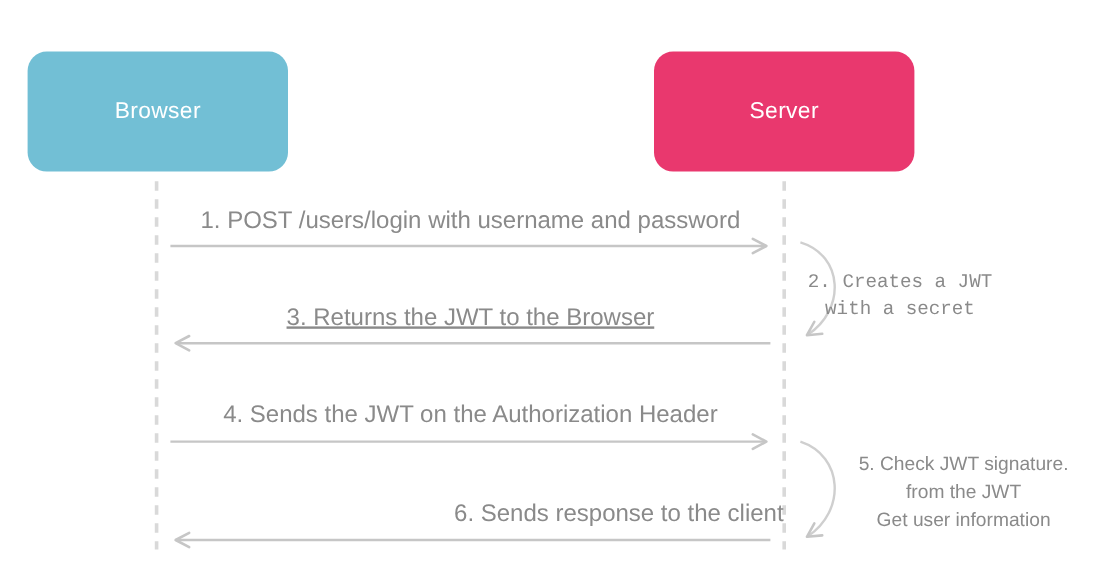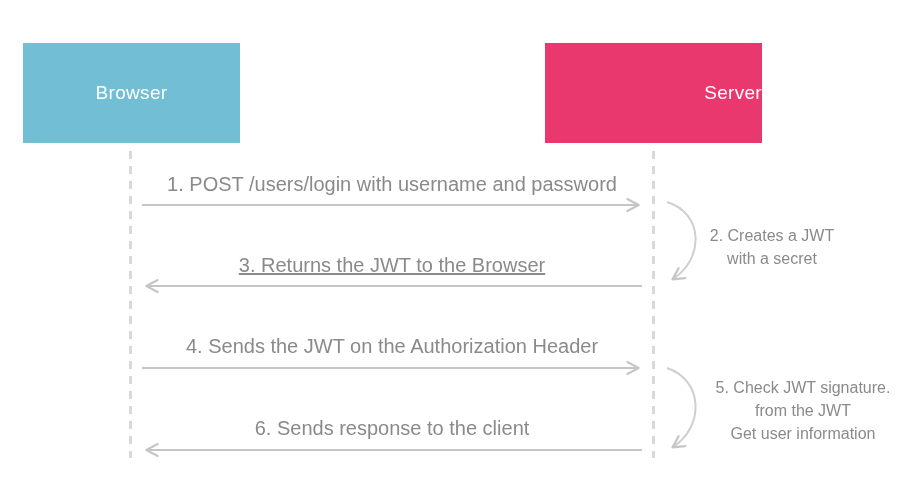--- a/index.html
+++ b/index.html
@@ -18,21 +18,21 @@
   .wires {
     position: absolute;
     left: 0;
     top: 0;
   }
   .actor {
     position: absolute;
     top: 43px;
     width: 217px;
     height: 100px;
-    border-radius: 0;
+    border-radius: 16px;
     display: flex;
     align-items: center;
     justify-content: center;
     color: #ffffff;
     font-size: 19px;
     font-weight: 500;
     letter-spacing: 0.3px;
   }
   .actor-browser { left: 23px; }
   .actor-server  { left: 545px; }
@@ -75,30 +75,30 @@
     <line x1="142" y1="368" x2="638" y2="368" stroke="#c6c6c6" stroke-width="2" marker-end="url(#arrow)"></line>
     <line x1="642" y1="450" x2="147" y2="450" stroke="#c6c6c6" stroke-width="2" marker-end="url(#arrow)"></line>
 
     <path d="M 667 202 C 703 213 705 258 673 279" fill="none" stroke="#cfcfcf" stroke-width="2" marker-end="url(#arrow)"></path>
     <path d="M 667 368 C 703 380 705 426 673 447" fill="none" stroke="#cfcfcf" stroke-width="2" marker-end="url(#arrow)"></path>
   </svg>
 
   <div class="actor actor-browser" style="background: rgb(114, 191, 213);">
     <span>Browser</span>
   </div>
-  <div class="actor actor-server" style="background: rgb(233, 56, 110); justify-content: flex-end;">
+  <div class="actor actor-server" style="background: rgb(233, 56, 110);">
     <span>Server</span>
   </div>
 
   <div class="msg-label" style="top:174px;">1. POST /users/login with username and password</div>
   <div class="msg-label" style="top:255px;text-decoration:underline;">3. Returns the JWT to the Browser</div>
   <div class="msg-label" style="top:336px;">4. Sends the JWT on the Authorization Header</div>
-  <div class="msg-label" style="top:418px;">6. Sends response to the client</div>
+  <div class="msg-label" style="top:418px;text-align:right;">6. Sends response to the client</div>
 
-  <div class="self-label" style="left:672px; top:224px;">
+  <div class="self-label" style="left:650px; top:224px;font-family:Liberation Mono, monospace;">
     <div class="line">2. Creates a JWT</div>
     <div class="line">with a secret</div>
   </div>
 
   <div class="self-label" style="left:703px; top:376px;">
     <div class="line">5. Check JWT signature.</div>
     <div class="line">from the JWT</div>
     <div class="line">Get user information</div>
   </div>
 

